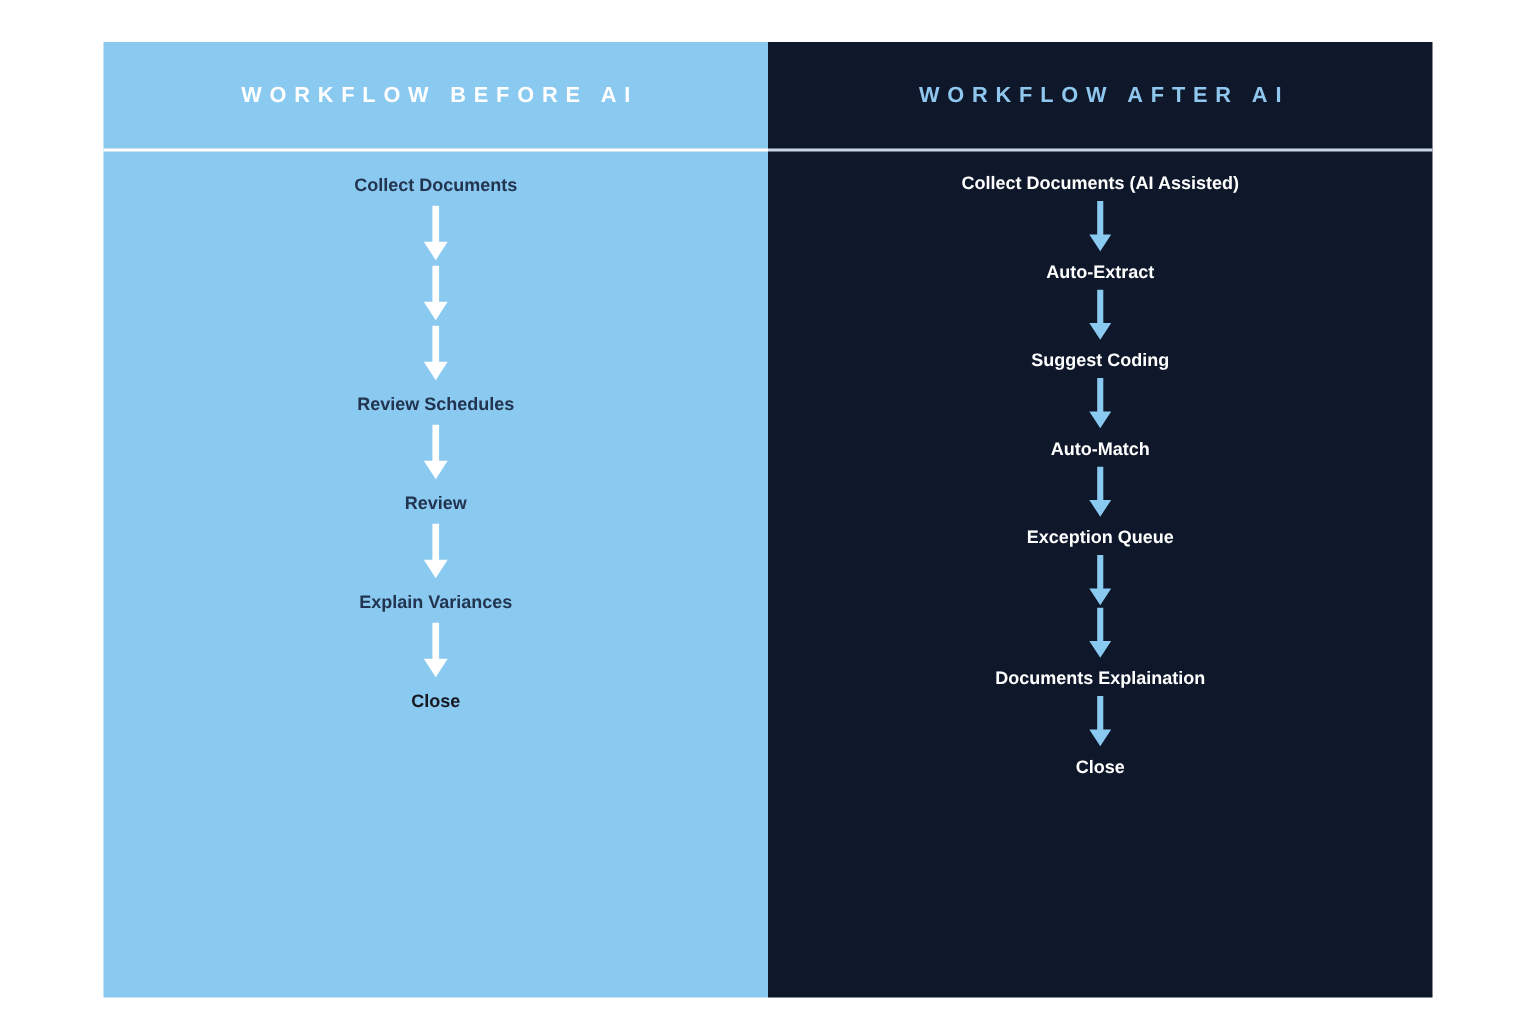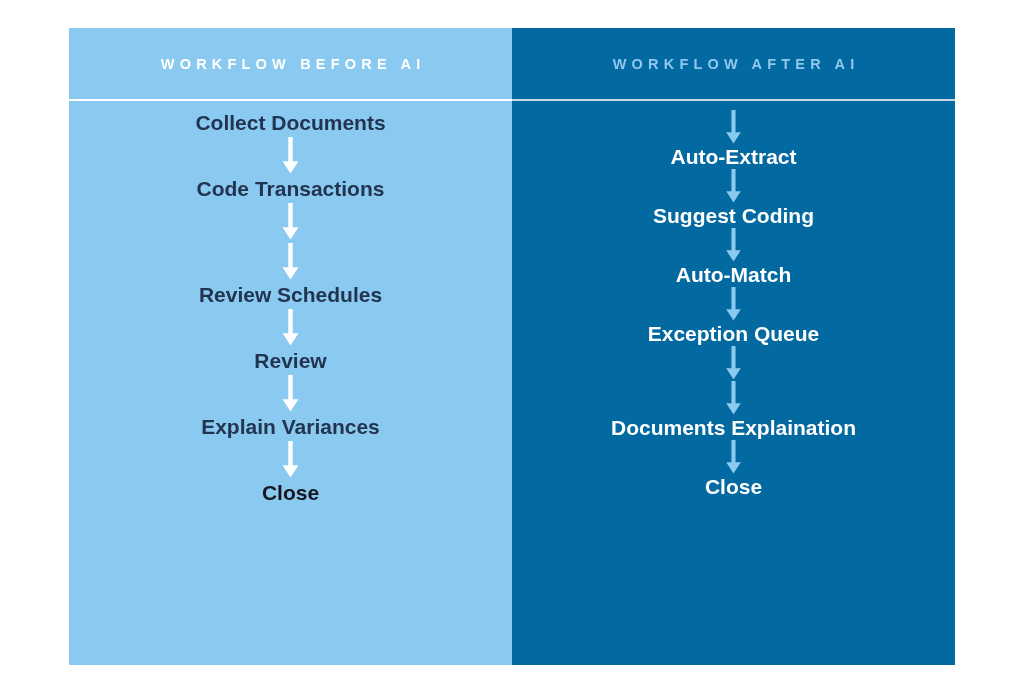--- a/index.html
+++ b/index.html
@@ -32,21 +32,21 @@
   }
 
   .panel {
     position: relative;
     width: 443px;
     height: 637px;
     box-sizing: border-box;
   }
 
   .panel-before { background: #8ac9f0; }
-  .panel-after  { background: #0369a1; }
+  .panel-after  { background: #0f172a; }
 
   .panel-header {
     position: absolute;
     left: 0;
     top: 0;
     width: 100%;
     height: 72px;
     display: flex;
     align-items: center;
     justify-content: center;
@@ -73,21 +73,21 @@
     position: absolute;
     left: 0;
     top: 82px;
     width: 100%;
     display: flex;
     flex-direction: column;
     align-items: center;
   }
 
   .step {
-    font-size: 21px;
+    font-size: 12px;
     line-height: 26px;
     height: 26px;
     white-space: nowrap;
     text-align: right;
   }
   .panel-before .step {
     color: #22344f;
     font-weight: 600;
   }
   .panel-before .step.step-emph {
@@ -124,21 +124,20 @@
   <div id="diagram">
 
     <div class="panel panel-before">
       <div class="panel-header">WORKFLOW BEFORE AI</div>
       <div class="panel-rule"></div>
       <div class="flow" id="flow-before">
           <div class="step">Collect Documents</div>
           <svg class="arrow" viewBox="0 0 22 40" preserveAspectRatio="xMidYMid meet">
             <path d="M8.6 0 H13.4 V26.2 H19.6 L11 39.4 L2.4 26.2 H8.6 Z" fill="#ffffff"></path>
           </svg>
-          <div class="step">Code Transactions</div>
           <svg class="arrow" viewBox="0 0 22 40" preserveAspectRatio="xMidYMid meet">
             <path d="M8.6 0 H13.4 V26.2 H19.6 L11 39.4 L2.4 26.2 H8.6 Z" fill="#ffffff"></path>
           </svg>
           <svg class="arrow" viewBox="0 0 22 40" preserveAspectRatio="xMidYMid meet">
             <path d="M8.6 0 H13.4 V26.2 H19.6 L11 39.4 L2.4 26.2 H8.6 Z" fill="#ffffff"></path>
           </svg>
           <div class="step">Review Schedules</div>
           <svg class="arrow" viewBox="0 0 22 40" preserveAspectRatio="xMidYMid meet">
             <path d="M8.6 0 H13.4 V26.2 H19.6 L11 39.4 L2.4 26.2 H8.6 Z" fill="#ffffff"></path>
           </svg>
@@ -151,20 +150,21 @@
             <path d="M8.6 0 H13.4 V26.2 H19.6 L11 39.4 L2.4 26.2 H8.6 Z" fill="#ffffff"></path>
           </svg>
           <div class="step step-emph">Close</div>
         </div>
     </div>
 
     <div class="panel panel-after">
       <div class="panel-header">WORKFLOW AFTER AI</div>
       <div class="panel-rule"></div>
       <div class="flow" id="flow-after">
+          <div class="step">Collect Documents (AI Assisted)</div>
           <svg class="arrow" viewBox="0 0 22 40" preserveAspectRatio="xMidYMid meet">
             <path d="M8.6 0 H13.4 V26.2 H19.6 L11 39.4 L2.4 26.2 H8.6 Z" fill="#8ac9f0"></path>
           </svg>
           <div class="step">Auto-Extract</div>
           <svg class="arrow" viewBox="0 0 22 40" preserveAspectRatio="xMidYMid meet">
             <path d="M8.6 0 H13.4 V26.2 H19.6 L11 39.4 L2.4 26.2 H8.6 Z" fill="#8ac9f0"></path>
           </svg>
           <div class="step">Suggest Coding</div>
           <svg class="arrow" viewBox="0 0 22 40" preserveAspectRatio="xMidYMid meet">
             <path d="M8.6 0 H13.4 V26.2 H19.6 L11 39.4 L2.4 26.2 H8.6 Z" fill="#8ac9f0"></path>

